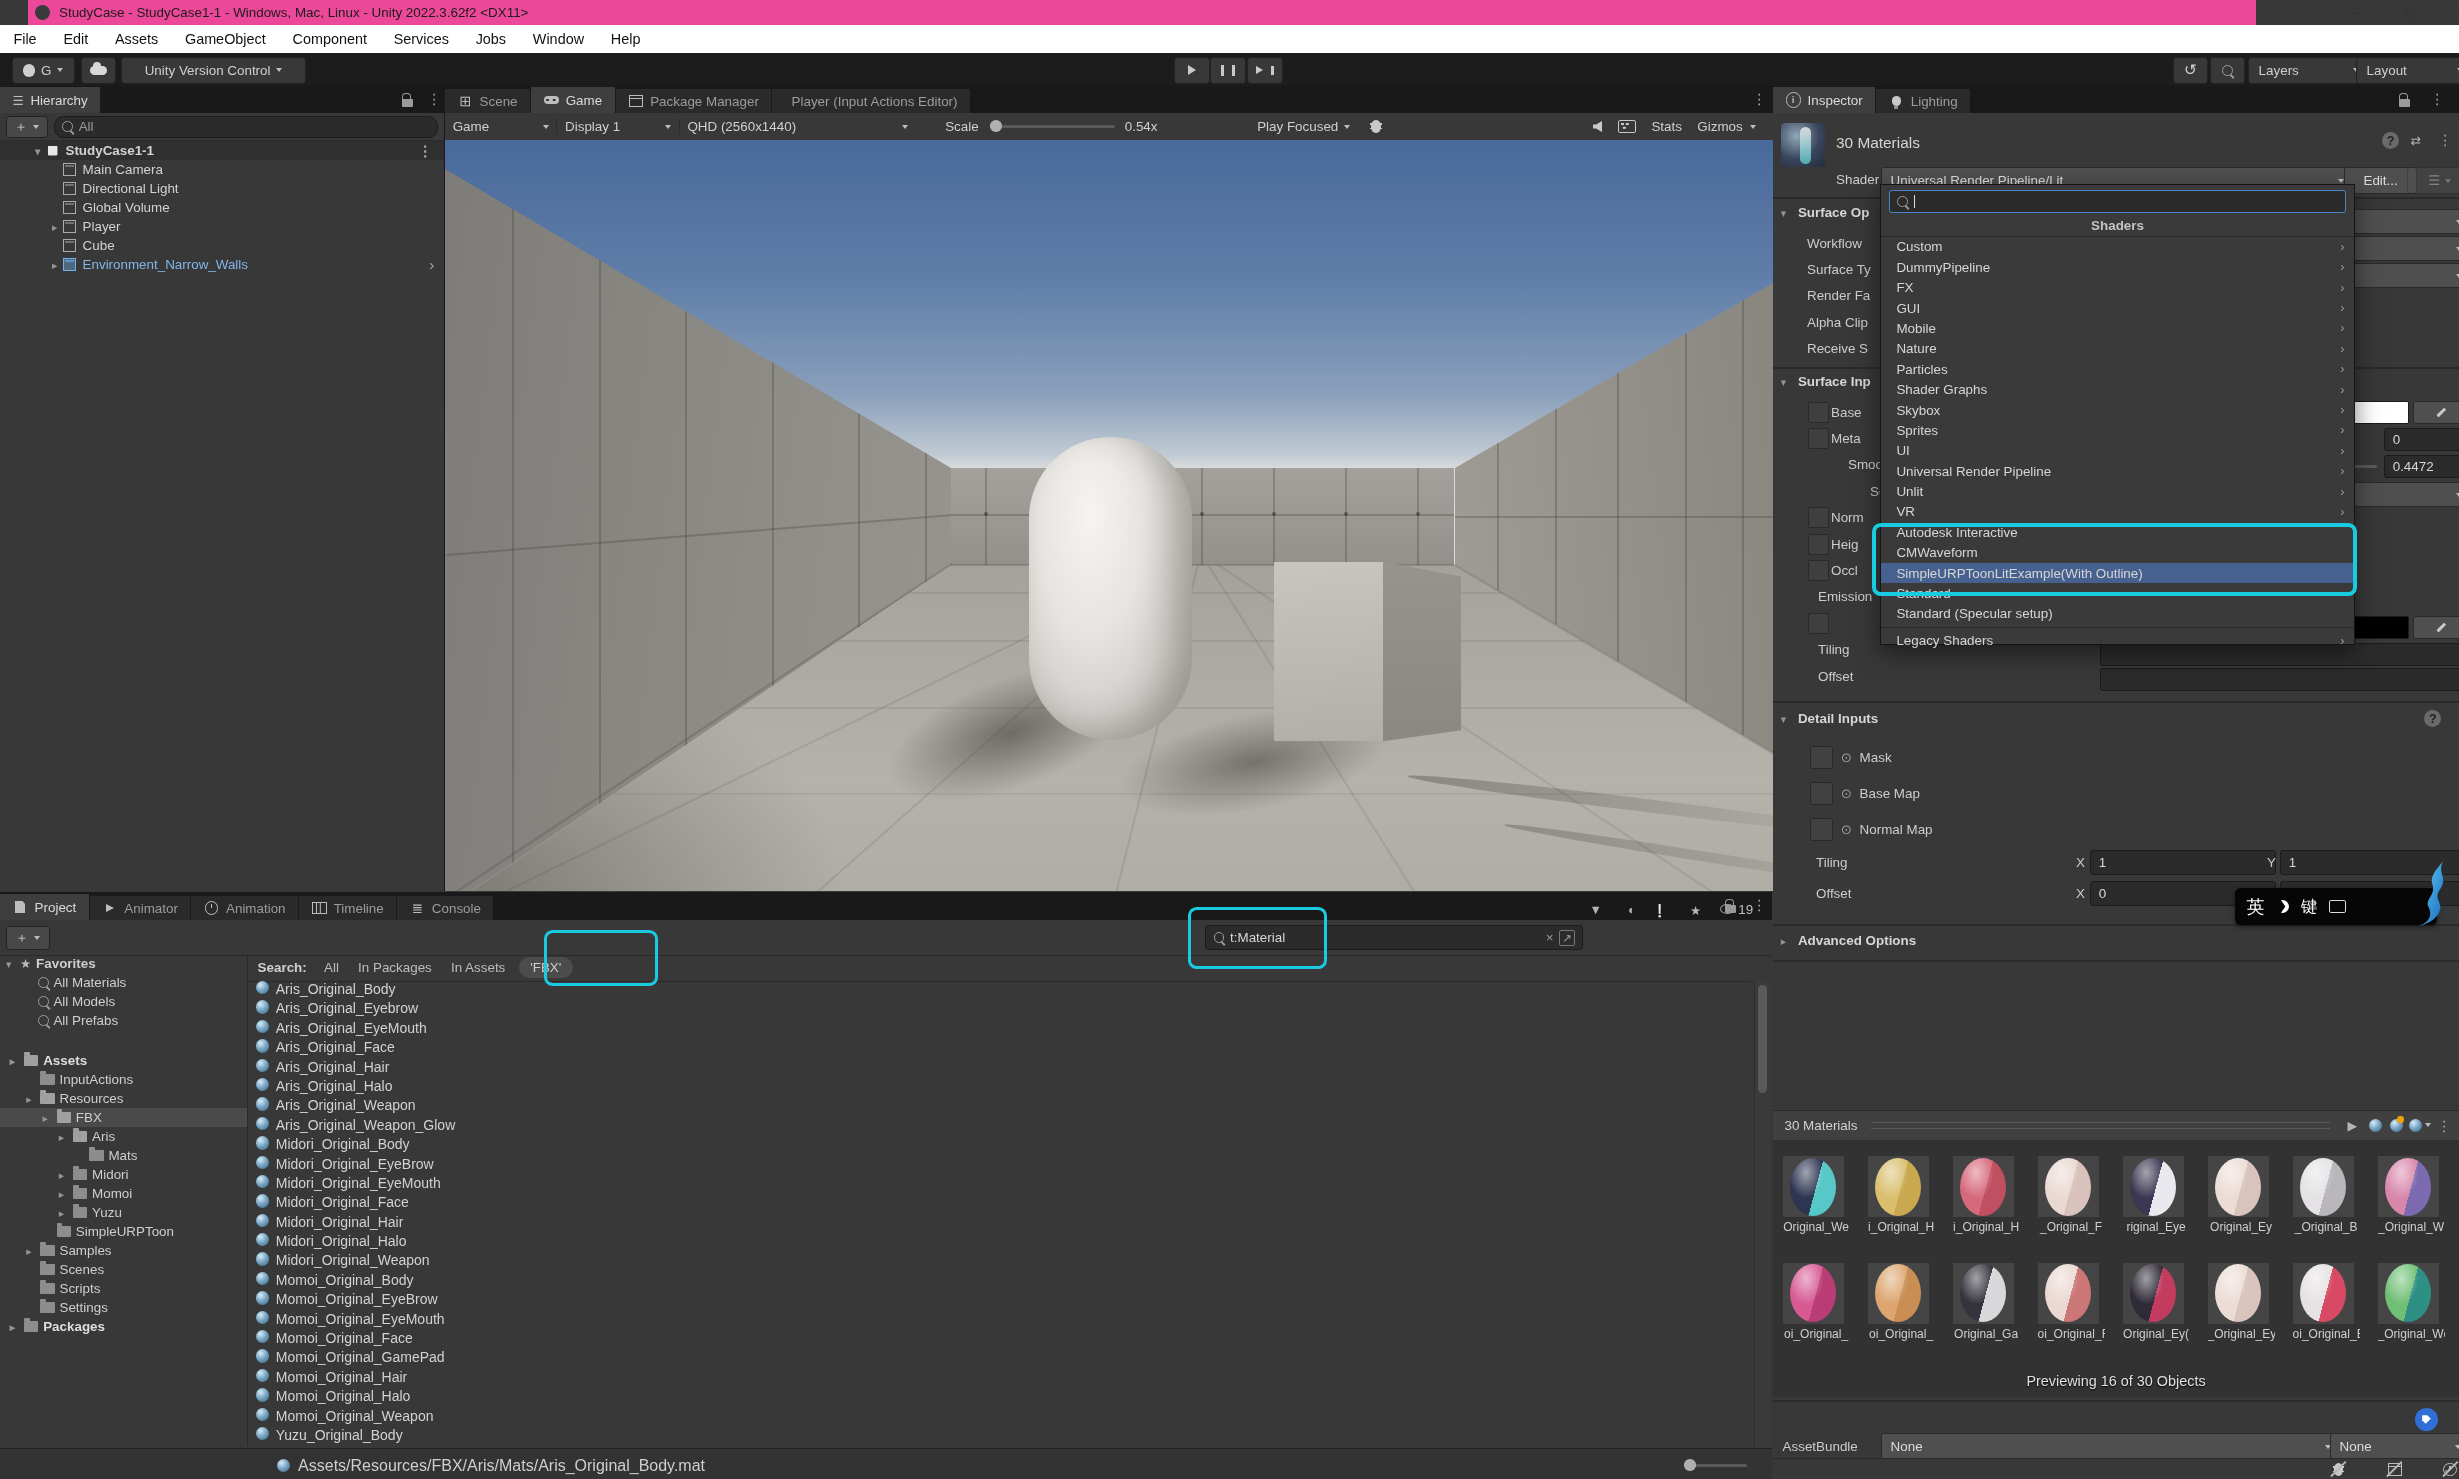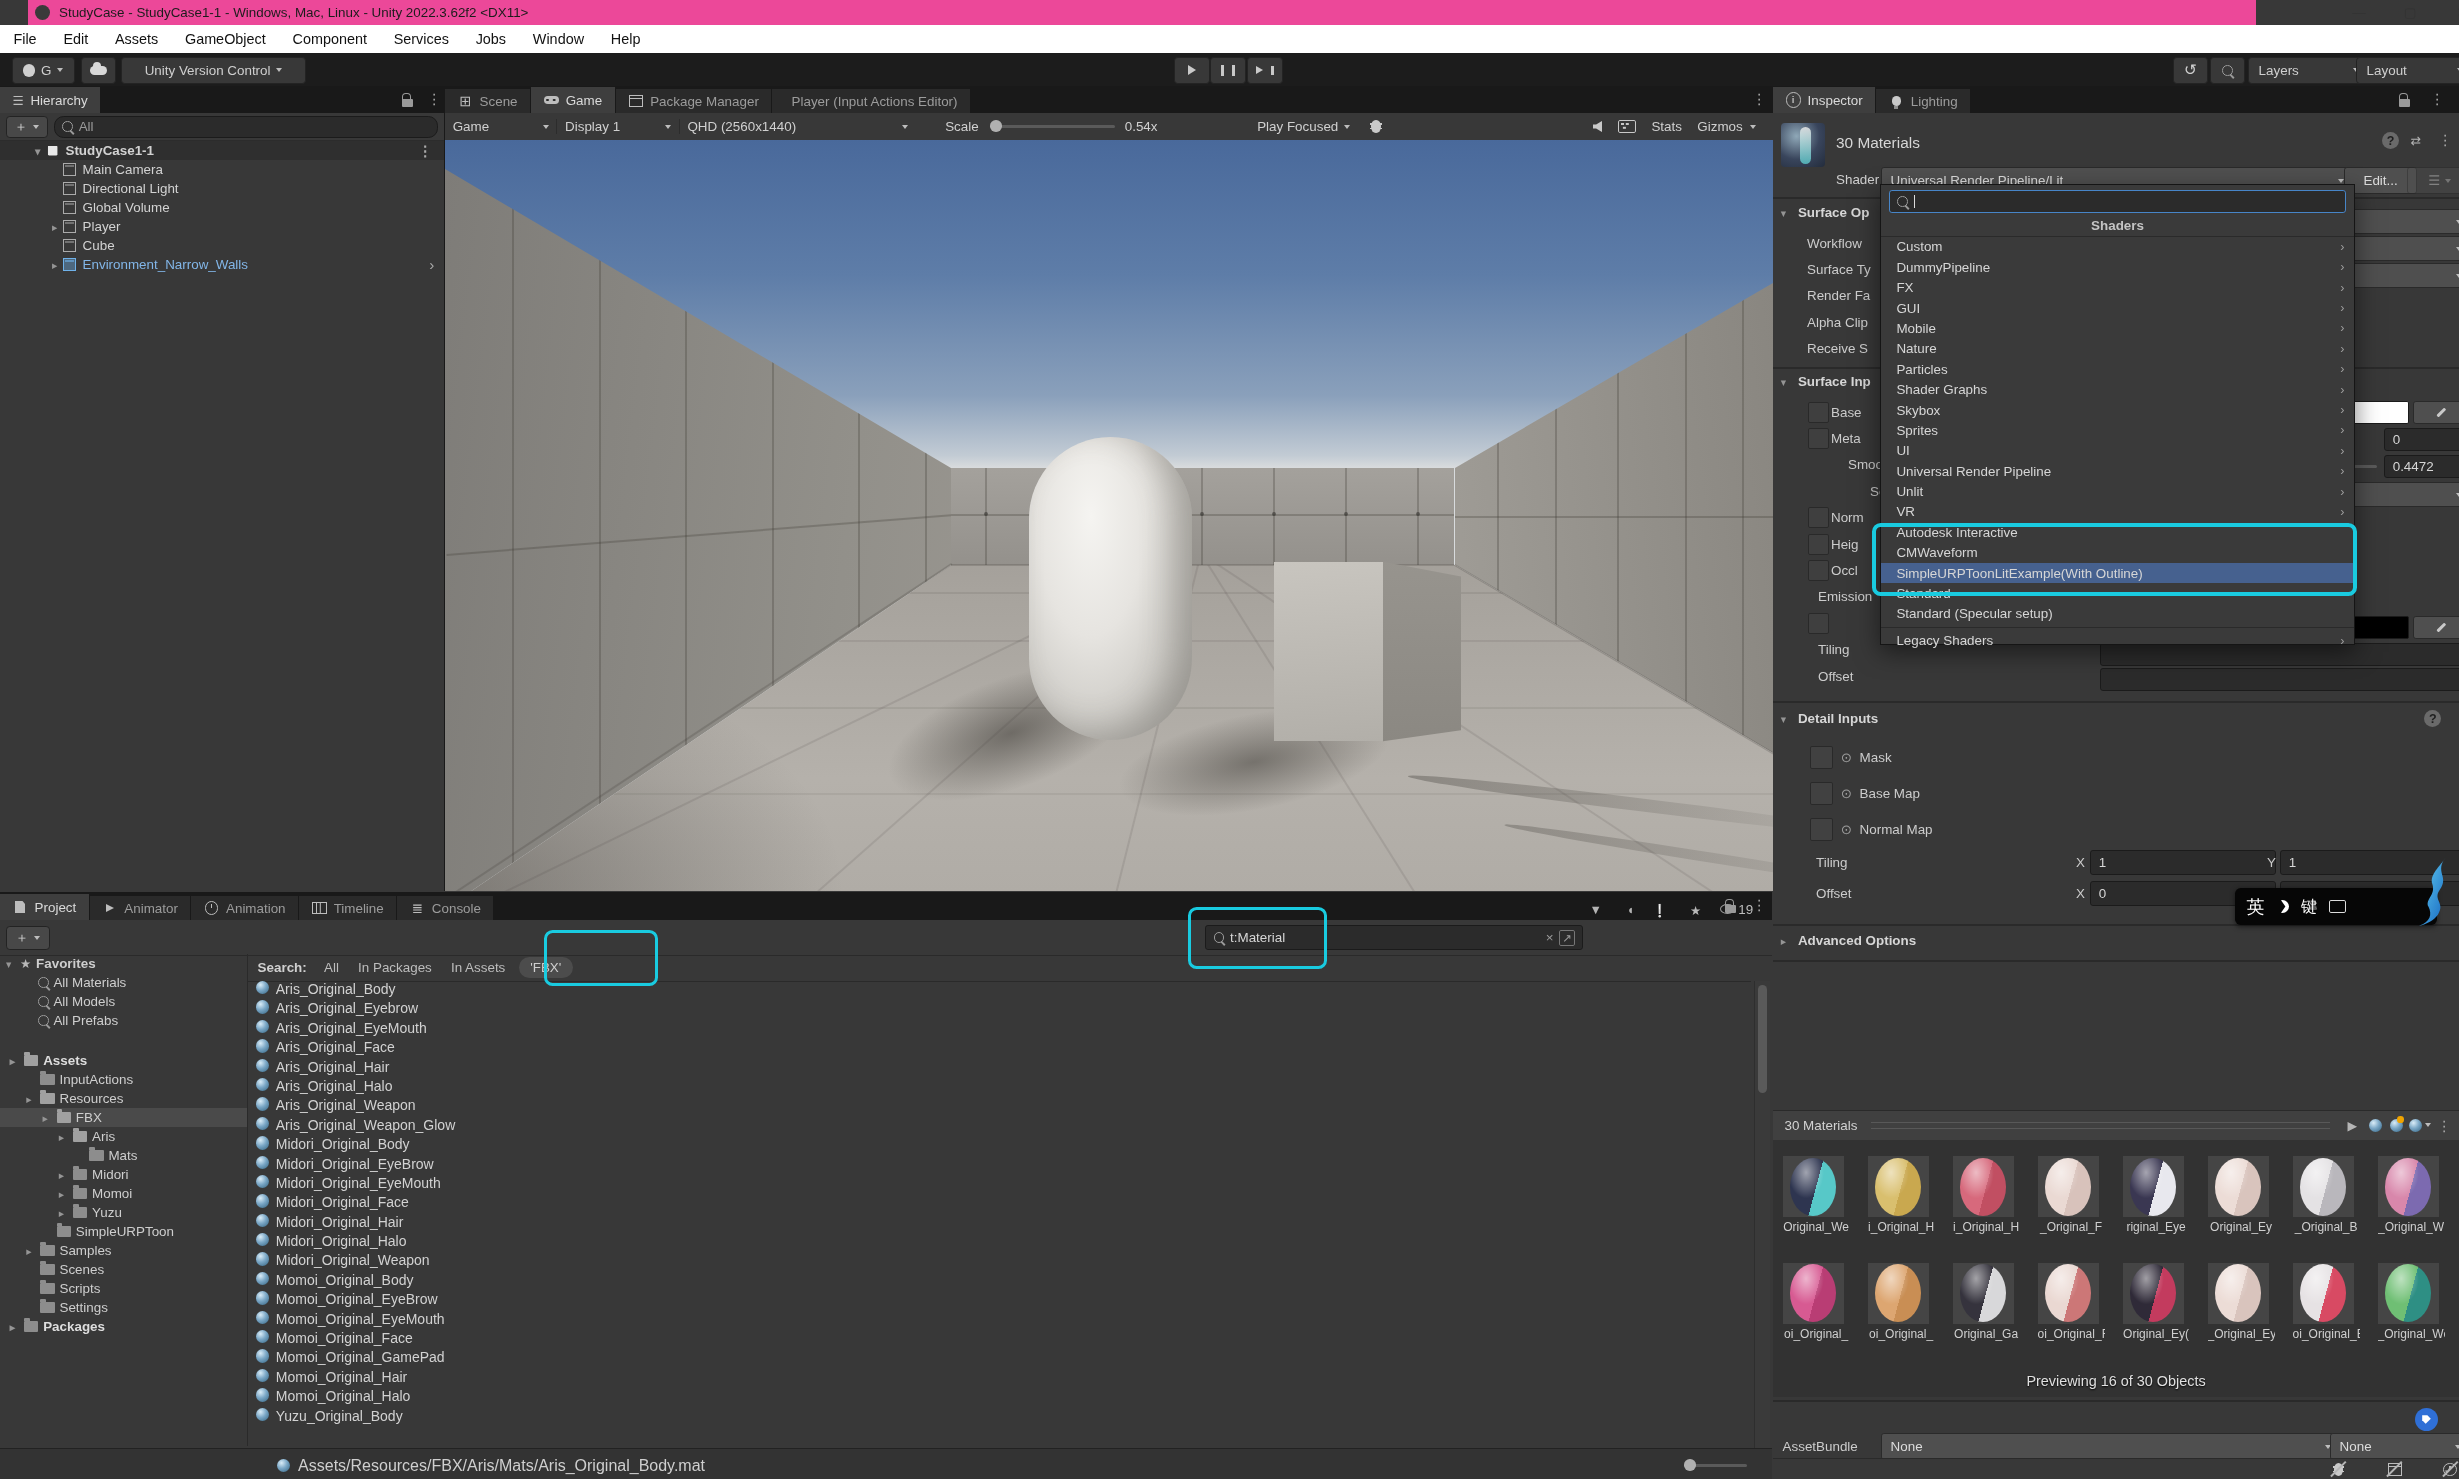--- a/index.html
+++ b/index.html
@@ -649,20 +649,24 @@
         <div class="lrow">
           <span class="sphereic"></span>
           <span>Momoi_Original_Hair</span>
         </div>
 
         <div class="lrow">
           <span class="sphereic"></span>
           <span>Momoi_Original_Halo</span>
         </div>
 
+        <div class="lrow">
+          <span class="sphereic"></span>
+          <span>Momoi_Original_Weapon</span>
+        </div>
 
         <div class="lrow">
           <span class="sphereic"></span>
           <span>Yuzu_Original_Body</span>
         </div>
       </div>
 
     <div class="abs" style="left:1754px;top:88px;width:15.4px;height:467px;background:#3a3a3a;border-left:1px solid #2e2e2e;">
       <div class="abs" style="left:2.9px;top:3.8px;width:9.6px;height:108px;background:#5a5a5a;border-radius:4.8px;"></div>
     </div>

